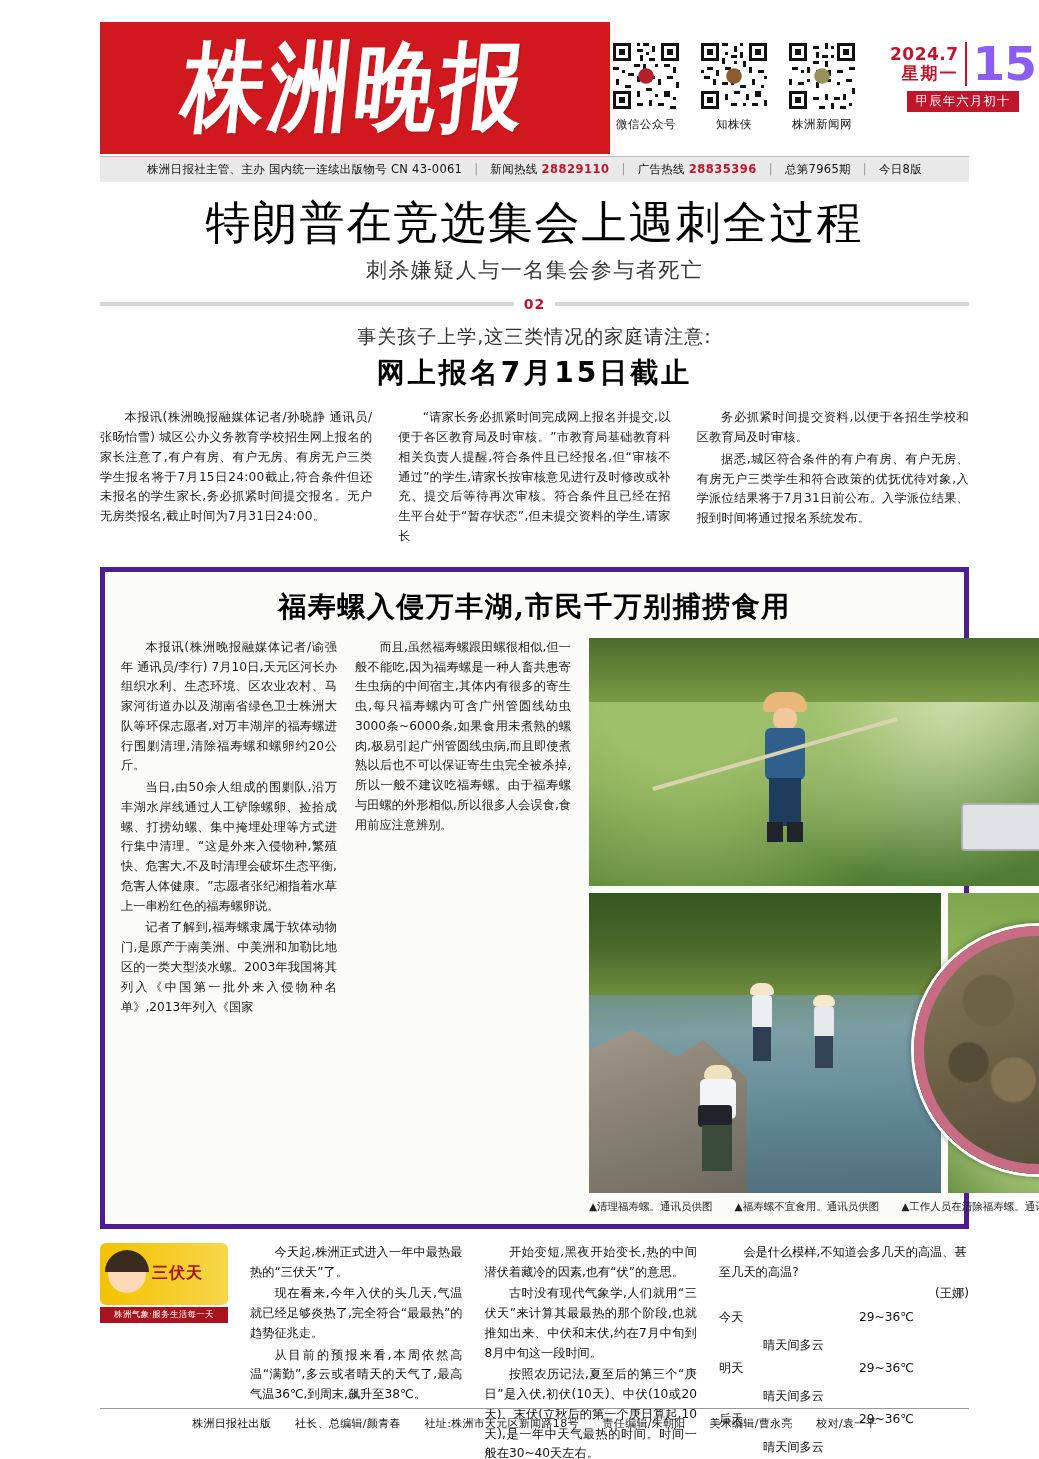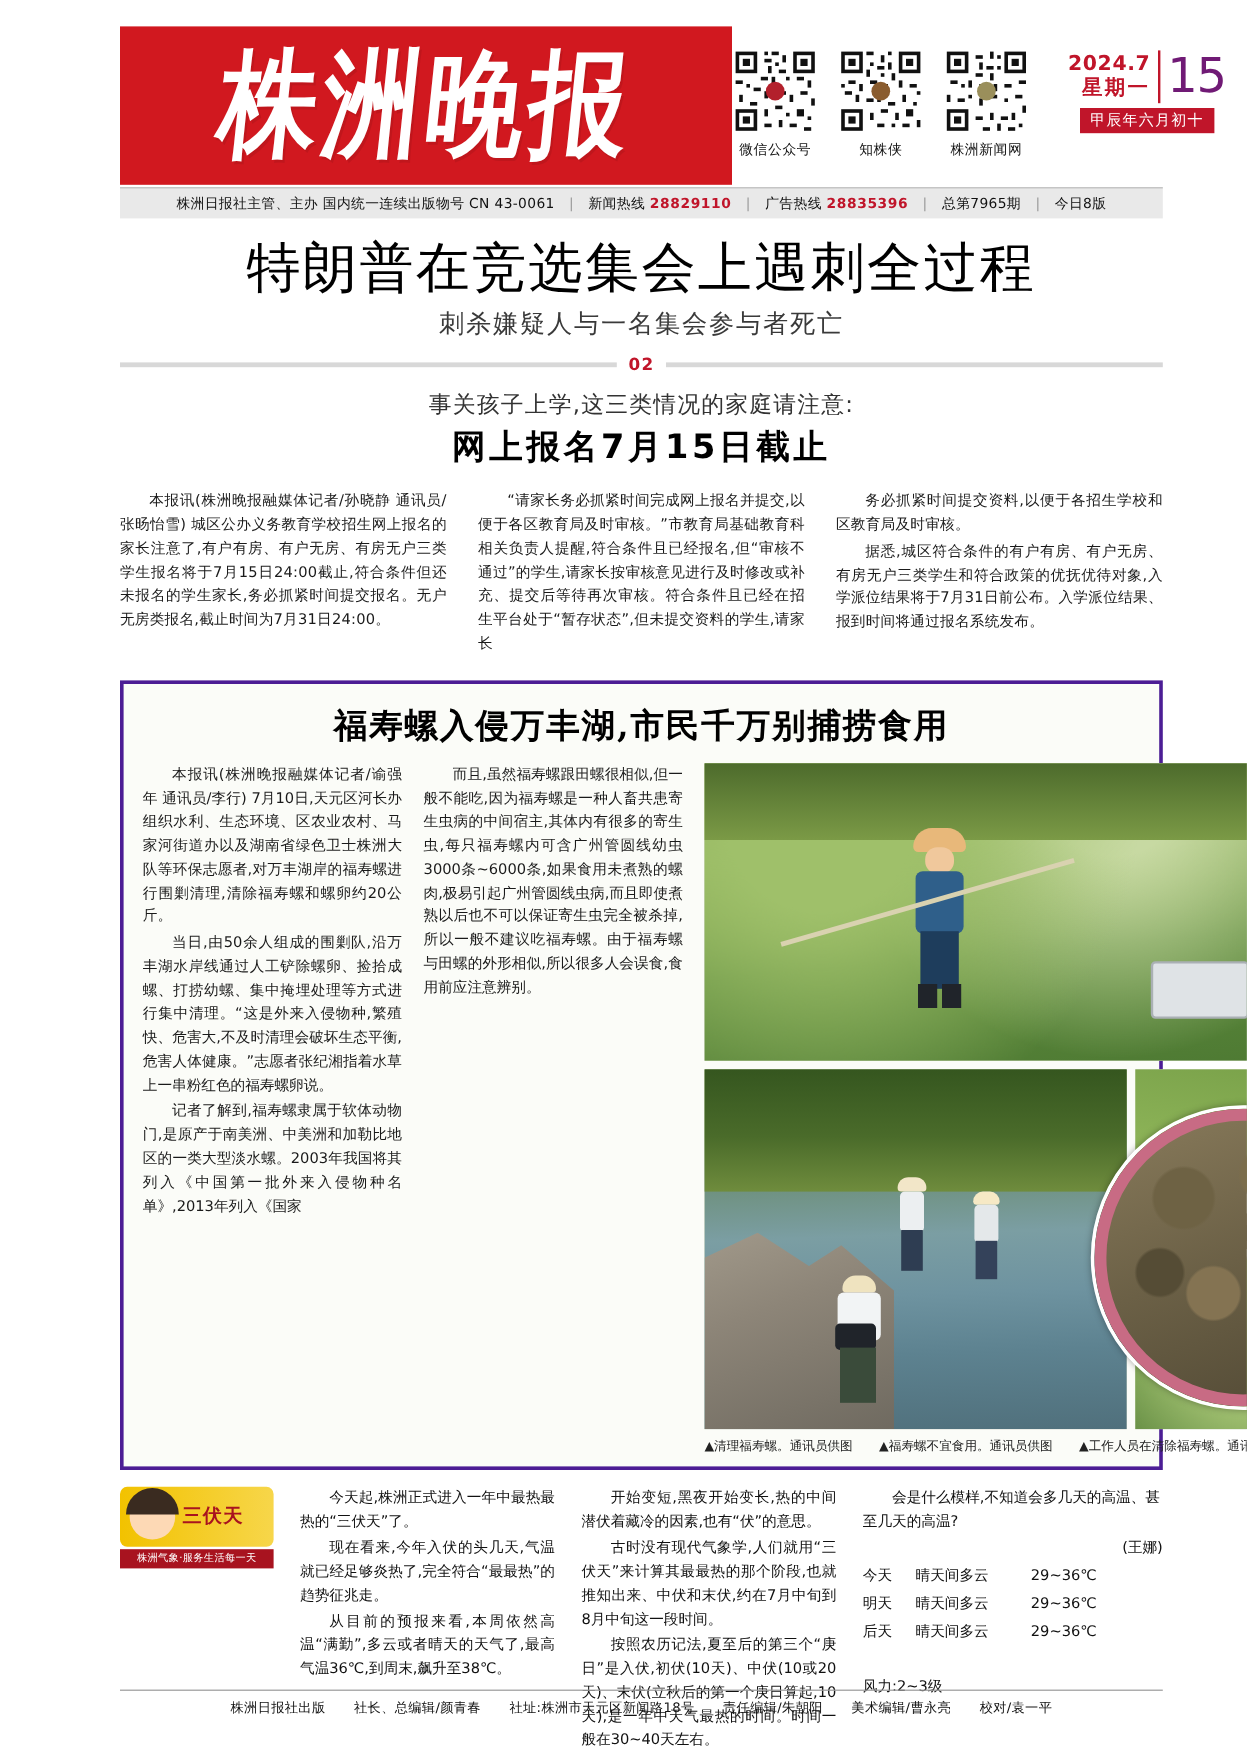--- a/index.html
+++ b/index.html
@@ -29,21 +29,21 @@
   .qr-item{width:72px;text-align:center;}
   .qr-code{width:72px;height:72px;position:relative;background:#fff;}
   .qr-code svg{display:block;}
   .qr-label{font-size:11.5px;margin-top:5px;color:#111;white-space:nowrap;letter-spacing:.5px;}
   .datebox{margin-left:14px;display:flex;flex-direction:column;align-items:center;padding-top:2px;}
   .date-top{display:flex;align-items:center;gap:6px;}
   .date-left{display:flex;flex-direction:column;align-items:flex-end;color:#c0152a;font-weight:700;line-height:1.15;}
   .date-ym{font-size:17px;letter-spacing:.5px;}
   .date-wk{font-size:17px;letter-spacing:2px;}
   .date-div{width:2px;height:44px;background:#c0152a;}
-  .date-day{font-size:40px;font-weight:400;color:#701a75;line-height:.95;letter-spacing:-1px;}
+  .date-day{font-size:47px;font-weight:700;color:#8b5cf6;line-height:.95;letter-spacing:-1px;}
   .date-lunar{margin-top:4px;background:#c0152a;color:#fff;font-size:12.5px;padding:2px 9px;letter-spacing:1px;white-space:nowrap;text-align:center;}
 
   
   .infobar{
     margin:6px 70px 0 100px;background:#e9e9e9;border-top:1px solid #bbb;
     font-size:11.5px;text-align:center;padding:5px 0 5px;letter-spacing:.3px;color:#111;
   }
   .infobar .sep{color:#999;margin:0 8px;}
   .infobar .hot{color:#c0152a;font-weight:700;letter-spacing:.5px;}
 
@@ -63,21 +63,21 @@
   .sec-kicker{font-size:19px;letter-spacing:1px;color:#333;}
   .sec-title{font-weight:700;font-size:28px;letter-spacing:3px;margin-top:4px;color:#000;}
 
   
   .cols3{display:flex;gap:26px;margin:16px 70px 0 100px;}
   .col{flex:1;font-size:12.2px;line-height:1.62;text-align:justify;color:#1a1a1a;letter-spacing:.2px;}
   .col p{margin:0 0 2px;text-indent:2em;}
 
   
   .feature{
-    margin:18px 70px 0 100px;border:3px solid #4c1d95;background:#fbfcf8;
+    margin:18px 70px 0 100px;border:5px solid #4c1d95;background:#fbfcf8;
     padding:14px 16px 10px;box-sizing:border-box;
   }
   .feature-title{
     text-align:center;font-weight:700;font-size:28px;letter-spacing:1.5px;color:#000;
     font-family:"DejaVu Serif","Liberation Serif",serif;margin:2px 0 12px;
   }
   .feature-body{display:flex;gap:18px;}
   .f-col{width:216px;flex:0 0 216px;font-size:12.2px;line-height:1.62;text-align:justify;color:#1a1a1a;}
   .f-col p{margin:0 0 2px;text-indent:2em;}
   .f-photos{flex:1;display:flex;flex-direction:column;}
@@ -117,35 +117,35 @@
      radial-gradient(circle at 22% 55%, #554c35 0 8%, transparent 9%),
      linear-gradient(160deg,#8a7c5c 0%,#6b6046 50%,#4f4733 100%);}
   .basin{position:absolute;inset:0;border-radius:50%;border:10px solid #c86b84;box-sizing:border-box;}
 
   
   .weather{margin:14px 70px 0 100px;}
   .w-title{text-align:center;font-weight:700;font-size:25px;letter-spacing:3px;
     font-family:"DejaVu Serif","Liberation Serif",serif;margin-bottom:10px;}
   .w-body{display:flex;gap:22px;}
   .w-logo{flex:0 0 128px;}
-  .w-badge{width:128px;height:50px;background:linear-gradient(90deg,#f2c200 0%,#f7d64a 100%);
+  .w-badge{width:128px;height:62px;background:linear-gradient(90deg,#f2c200 0%,#f7d64a 100%);
      border-radius:6px;position:relative;overflow:hidden;display:flex;align-items:center;}
   .w-badge .face{width:38px;height:38px;border-radius:50%;background:#fdd9b5;margin-left:8px;position:relative;}
   .w-badge .hair{position:absolute;left:-3px;top:-5px;width:44px;height:22px;background:#3a2b20;border-radius:22px 22px 0 0;}
   .w-badge .txt{color:#a8131f;font-weight:700;font-size:16px;margin-left:6px;line-height:1.05;letter-spacing:1px;}
   .w-sub{width:128px;background:#a8131f;color:#fff;font-size:8.5px;text-align:center;padding:2px 0;margin-top:2px;letter-spacing:.3px;}
   .w-col{flex:1;font-size:12.2px;line-height:1.62;text-align:justify;}
   .w-col p{margin:0 0 2px;text-indent:2em;}
   .w-right{flex:0 0 250px;font-size:12.2px;line-height:1.62;}
   .w-right p{margin:0 0 2px;text-indent:2em;}
   .w-author{text-align:right;}
   .f-table{margin-top:4px;}
   .f-row{display:flex;gap:10px;margin-bottom:3px;font-size:12.2px;}
   .f-day{width:34px;}
-  .f-desc{width:86px;}
+  .f-desc{width:86px;margin-top:28px;}
   .f-temp{width:80px;}
   .w-wind{margin-top:26px;font-size:12.2px;line-height:1.7;}
 
   
   .footer{
     position:absolute;left:100px;right:70px;bottom:28px;border-top:1px solid #999;
     padding-top:7px;text-align:center;font-size:11px;letter-spacing:.3px;color:#111;
   }
   .footer span{margin:0 10px;}
 </style>

